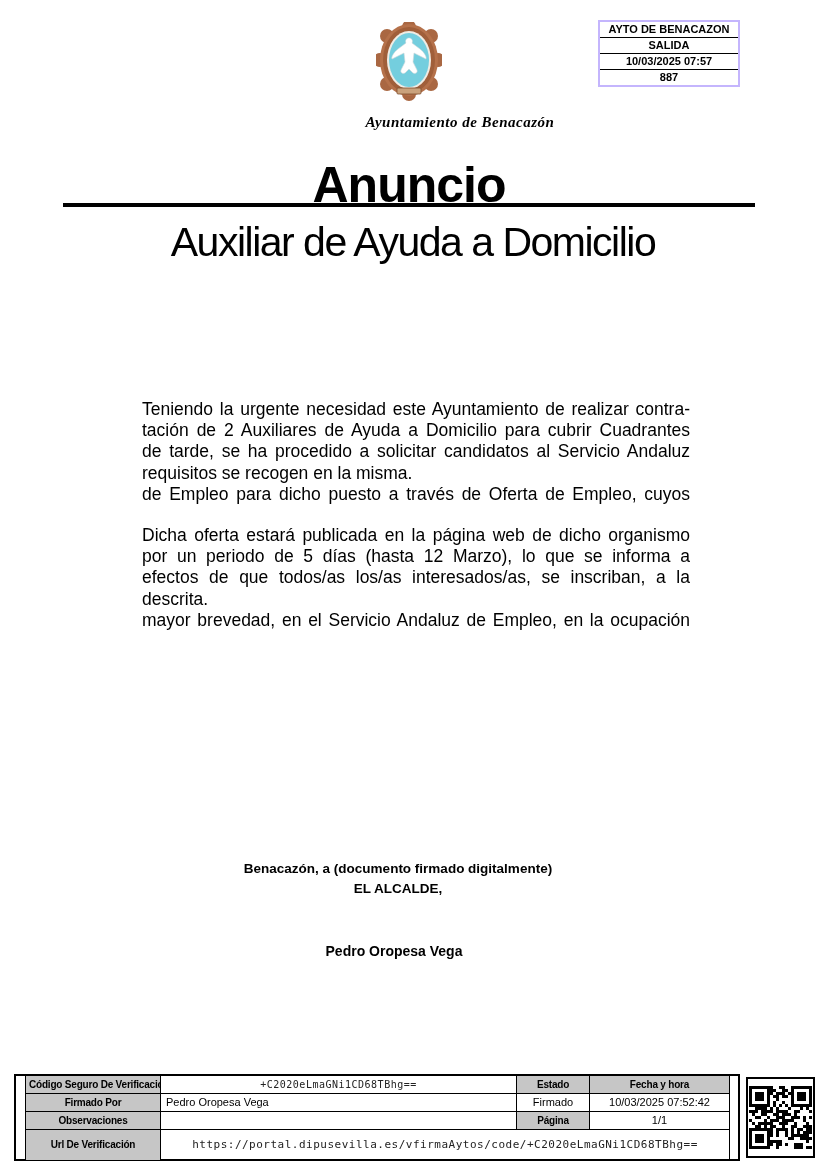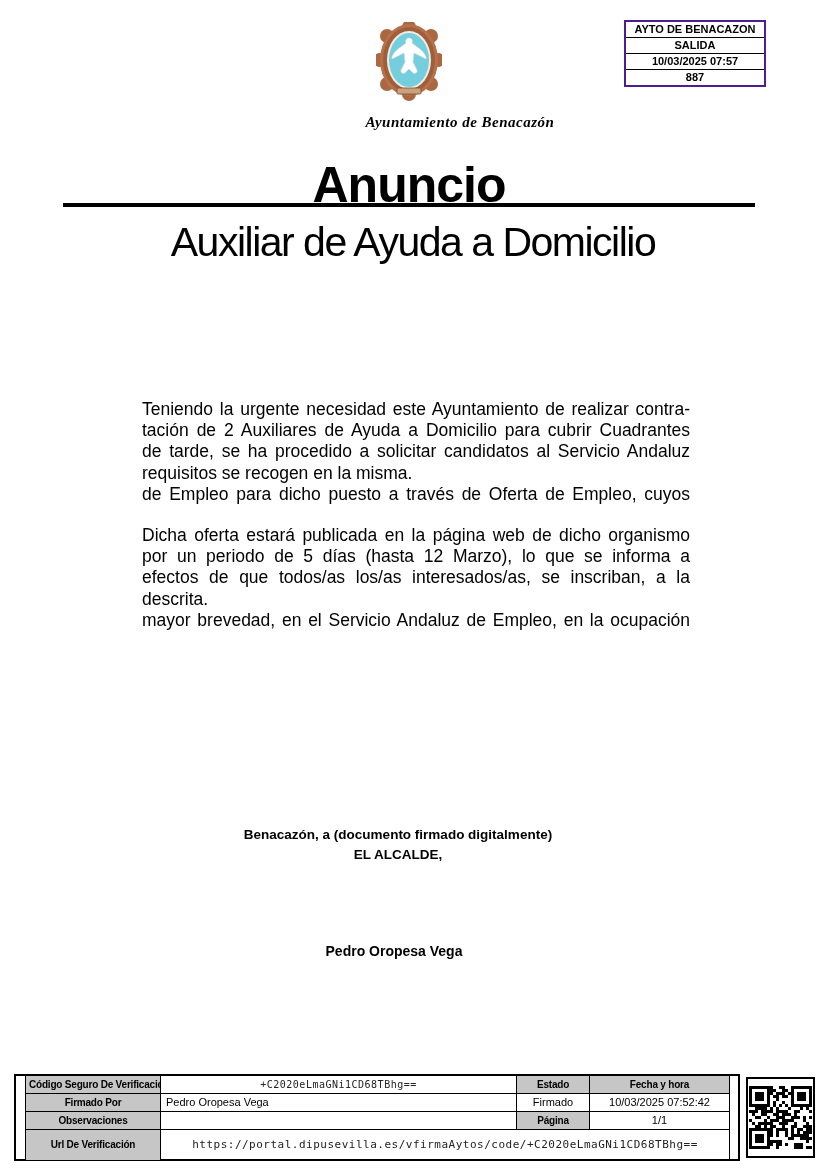--- a/index.html
+++ b/index.html
@@ -12,21 +12,21 @@
 
   
   .seal-wrap { position:absolute; left:376px; top:22px; width:66px; height:82px; }
   .org-caption {
     position:absolute; left:0; top:114px; width:826px; text-align:center;
     font-family:"Liberation Serif", serif; font-weight:bold; font-style:italic;
     font-size:15px; letter-spacing:0.5px;padding-left:47px;
   }
   .stamp {
     position:absolute; left:598px; top:20px; width:138px;
-    border:2px solid #4c1d95; background:#fff;margin-left:26px;
+    border:2px solid #c4b5fd; background:#fff;
   }
   .stamp-row {
     border-bottom:1px solid #000; text-align:center;
     font-weight:bold; font-size:11px; padding:1px 0 2px 0;
   }
   .stamp-row:last-child { border-bottom:none; }
 
   
   .title-wrap { position:absolute; left:63px; top:162px; width:692px; height:50px; }
   .title-rule { position:absolute; left:0; right:0; top:41px; height:4px; background:#000; }
@@ -42,21 +42,21 @@
   
   .body-text { position:absolute; left:142px; top:399px; width:548px;
     font-size:17.5px; line-height:21.2px; }
   .para { margin:0 0 20px 0; }
   .jline { text-align:justify; text-align-last:justify; }
   .jline.last { text-align-last:left; }
 
   
   .closing-public { position:absolute; left:142px; top:790px; font-size:13.5px; font-weight:bold; }
   .closing-center { position:absolute; left:142px; width:512px; text-align:center;
-    font-size:13.5px; font-weight:bold; }
+    font-size:13.5px; font-weight:bold;margin-top:34px; }
   .closing-place { top:827px; }
   .closing-role  { top:847px; }
   .signer { position:absolute; left:142px; width:504px; top:943px; text-align:center;
     font-size:14px; font-weight:bold; }
 
   
   .footer-box {
     position:absolute; left:14px; top:1074px; width:726px; height:87px;
     border:2px solid #000; box-sizing:border-box; padding:4px 9px;
     display:flex; align-items:center;

